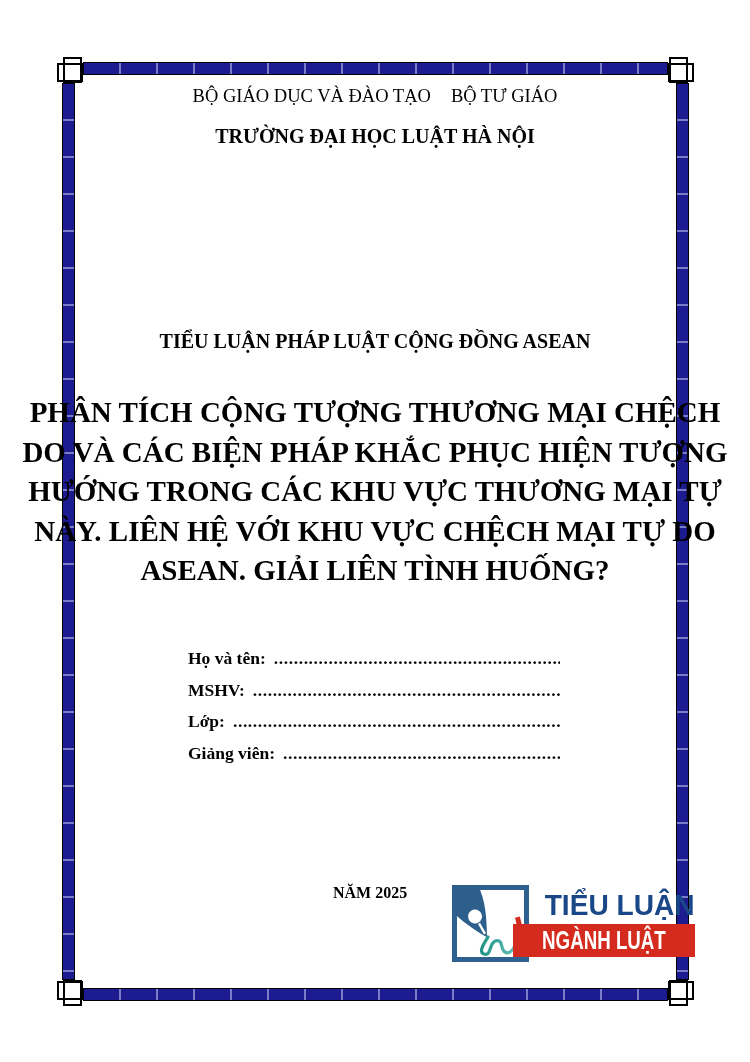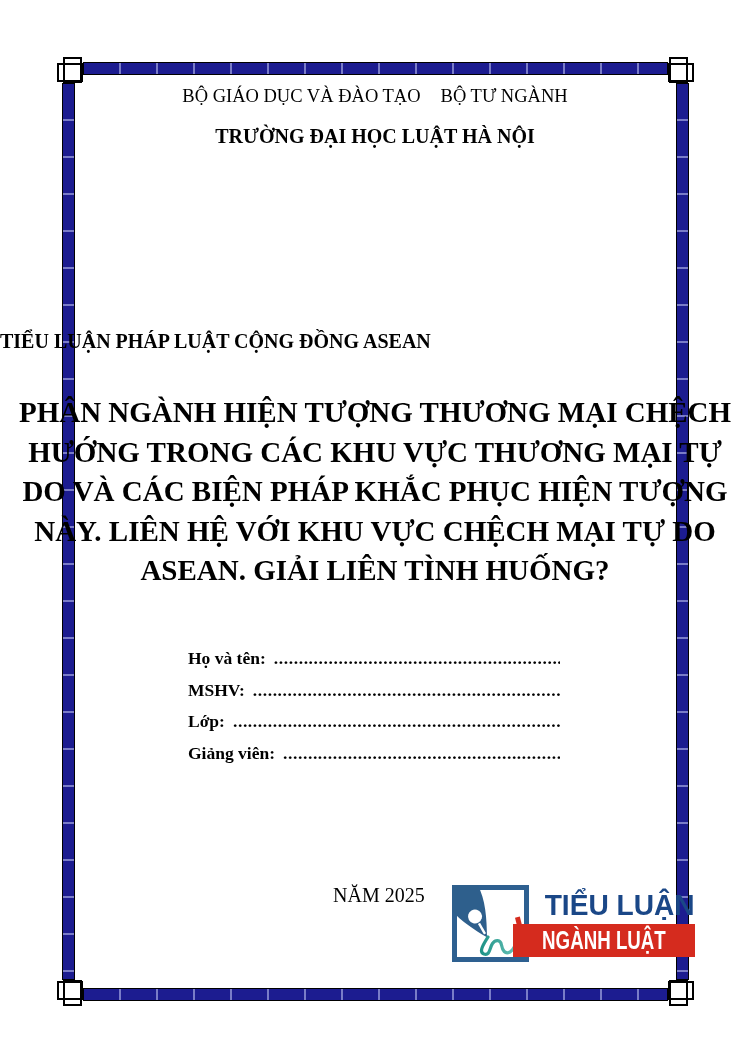--- a/index.html
+++ b/index.html
@@ -25,36 +25,36 @@
   .bl-b{left:1px;bottom:-5px;width:15px;height:22px;}
   .br-a{right:-5px;bottom:1px;width:22px;height:15px;}
   .br-b{right:1px;bottom:-5px;width:15px;height:22px;}
 
   
   .header{position:absolute;left:0;top:86px;width:750px;text-align:center;}
   .header-line1{font-size:18.5px;font-weight:normal;display:flex;justify-content:center;gap:20px;white-space:nowrap;}
   .header-line2{margin-top:18px;font-size:20px;font-weight:bold;white-space:nowrap;}
 
   
-  .subject{position:absolute;left:0;top:330px;width:750px;text-align:left;
+  .subject{position:absolute;left:0;top:330px;width:750px;text-align:center;
            font-size:20px;font-weight:bold;white-space:nowrap;}
 
   
   .title{position:absolute;left:0;top:393px;width:750px;text-align:center;
          font-size:29px;font-weight:bold;line-height:39.5px;}
   .title div{white-space:nowrap;}
 
   
   .fields{position:absolute;left:188px;top:648px;width:372px;}
   .field-row{display:flex;align-items:baseline;height:31.5px;font-size:17.5px;font-weight:bold;}
   .field-label{white-space:nowrap;}
   .field-dots{flex:1 1 auto;overflow:hidden;white-space:nowrap;padding-left:8px;letter-spacing:.6px;}
 
   
-  .year{position:absolute;left:333px;top:884px;font-size:20px;font-weight:normal;white-space:nowrap;}
+  .year{position:absolute;left:333px;top:884px;font-size:16px;font-weight:bold;white-space:nowrap;}
   .logo{position:absolute;left:427px;top:885px;display:flex;align-items:flex-start;
         font-family:"Liberation Sans","DejaVu Sans",sans-serif;padding-left:25px;}
   .logo-right{margin-left:8px;width:158px;display:flex;flex-direction:column;align-items:flex-end;}
   .logo-title{margin-top:6px;font-size:29px;line-height:29px;font-weight:bold;color:#1a4787;
               white-space:nowrap;letter-spacing:0;transform:scaleX(.97);transform-origin:right top;}
   .logo-badge{position:relative;margin-top:4px;background:#d52b1e;height:33px;
               display:flex;align-items:center;justify-content:center;padding:0 5px;}
   .badge-text{color:#fff;font-weight:bold;font-size:26px;line-height:33px;white-space:nowrap;
               display:inline-block;transform:scaleX(.72);transform-origin:center;}
   .badge-notch{position:absolute;left:3px;top:-7px;width:5px;height:9px;background:#d52b1e;
@@ -76,31 +76,31 @@
     <div class="loop tr-b"></div>
     <div class="loop bl-a"></div>
     <div class="loop bl-b"></div>
     <div class="loop br-a"></div>
     <div class="loop br-b"></div>
   </div>
 
   <div class="header">
     <div class="header-line1">
       <span>BỘ GIÁO DỤC VÀ ĐÀO TẠO</span>
-      <span>BỘ TƯ NGÀNH</span>
+      <span>BỘ TƯ GIÁO</span>
     </div>
     <div class="header-line2">TRƯỜNG ĐẠI HỌC LUẬT HÀ NỘI</div>
   </div>
 
   <div class="subject">TIỂU LUẬN PHÁP LUẬT CỘNG ĐỒNG ASEAN</div>
 
   <div class="title">
-    <div>PHÂN NGÀNH HIỆN TƯỢNG THƯƠNG MẠI CHỆCH</div>
+    <div>PHÂN TÍCH CỘNG TƯỢNG THƯƠNG MẠI CHỆCH</div>
+    <div>DO VÀ CÁC BIỆN PHÁP KHẮC PHỤC HIỆN TƯỢNG</div>
     <div>HƯỚNG TRONG CÁC KHU VỰC THƯƠNG MẠI TỰ</div>
-    <div>DO VÀ CÁC BIỆN PHÁP KHẮC PHỤC HIỆN TƯỢNG</div>
     <div>NÀY. LIÊN HỆ VỚI KHU VỰC CHỆCH MẠI TỰ DO</div>
     <div>ASEAN. GIẢI LIÊN TÌNH HUỐNG?</div>
   </div>
 
   <div class="fields">
     <div class="field-row">
       <span class="field-label">Họ và tên:</span>
       <span class="field-dots">................................................................................</span>
     </div>
     <div class="field-row">

